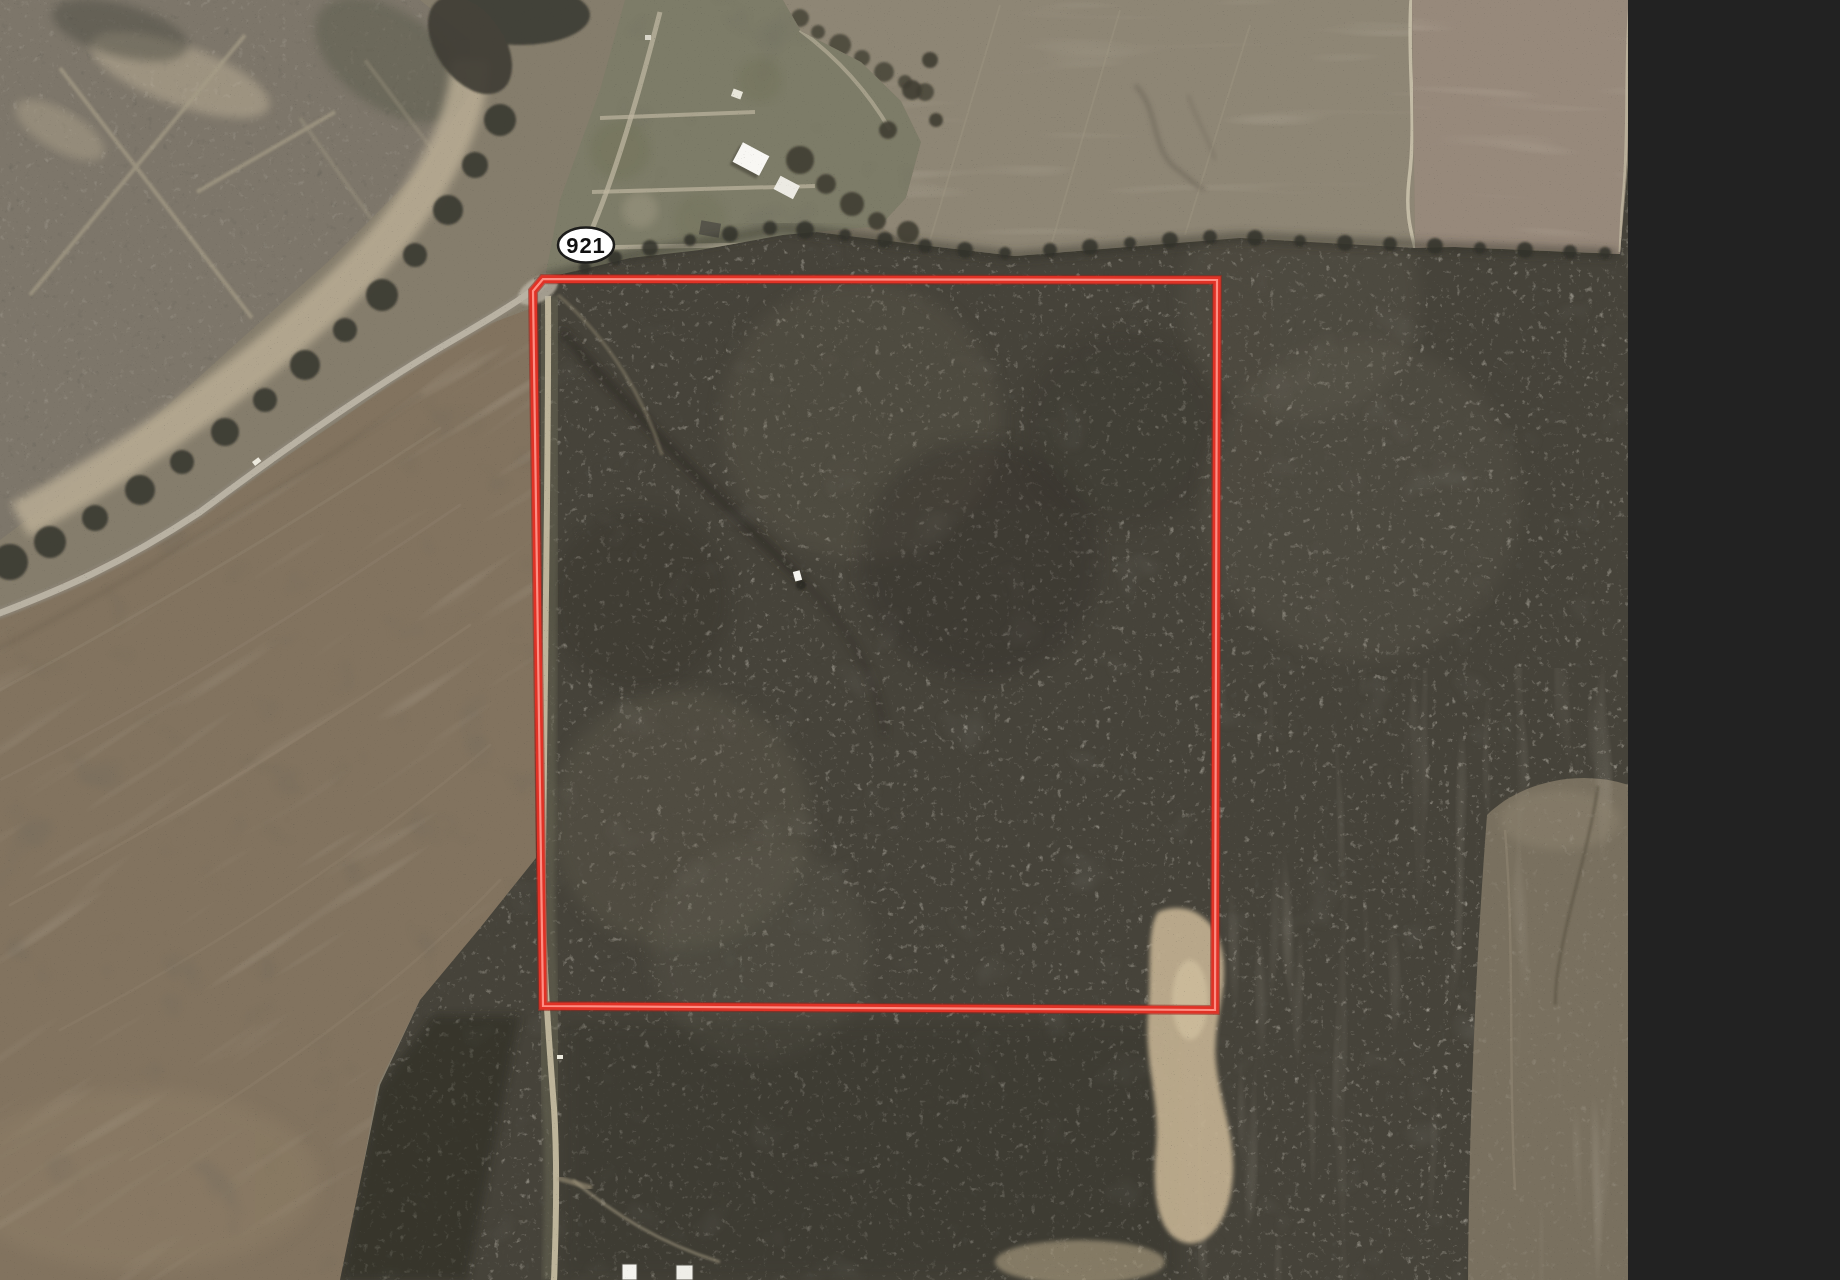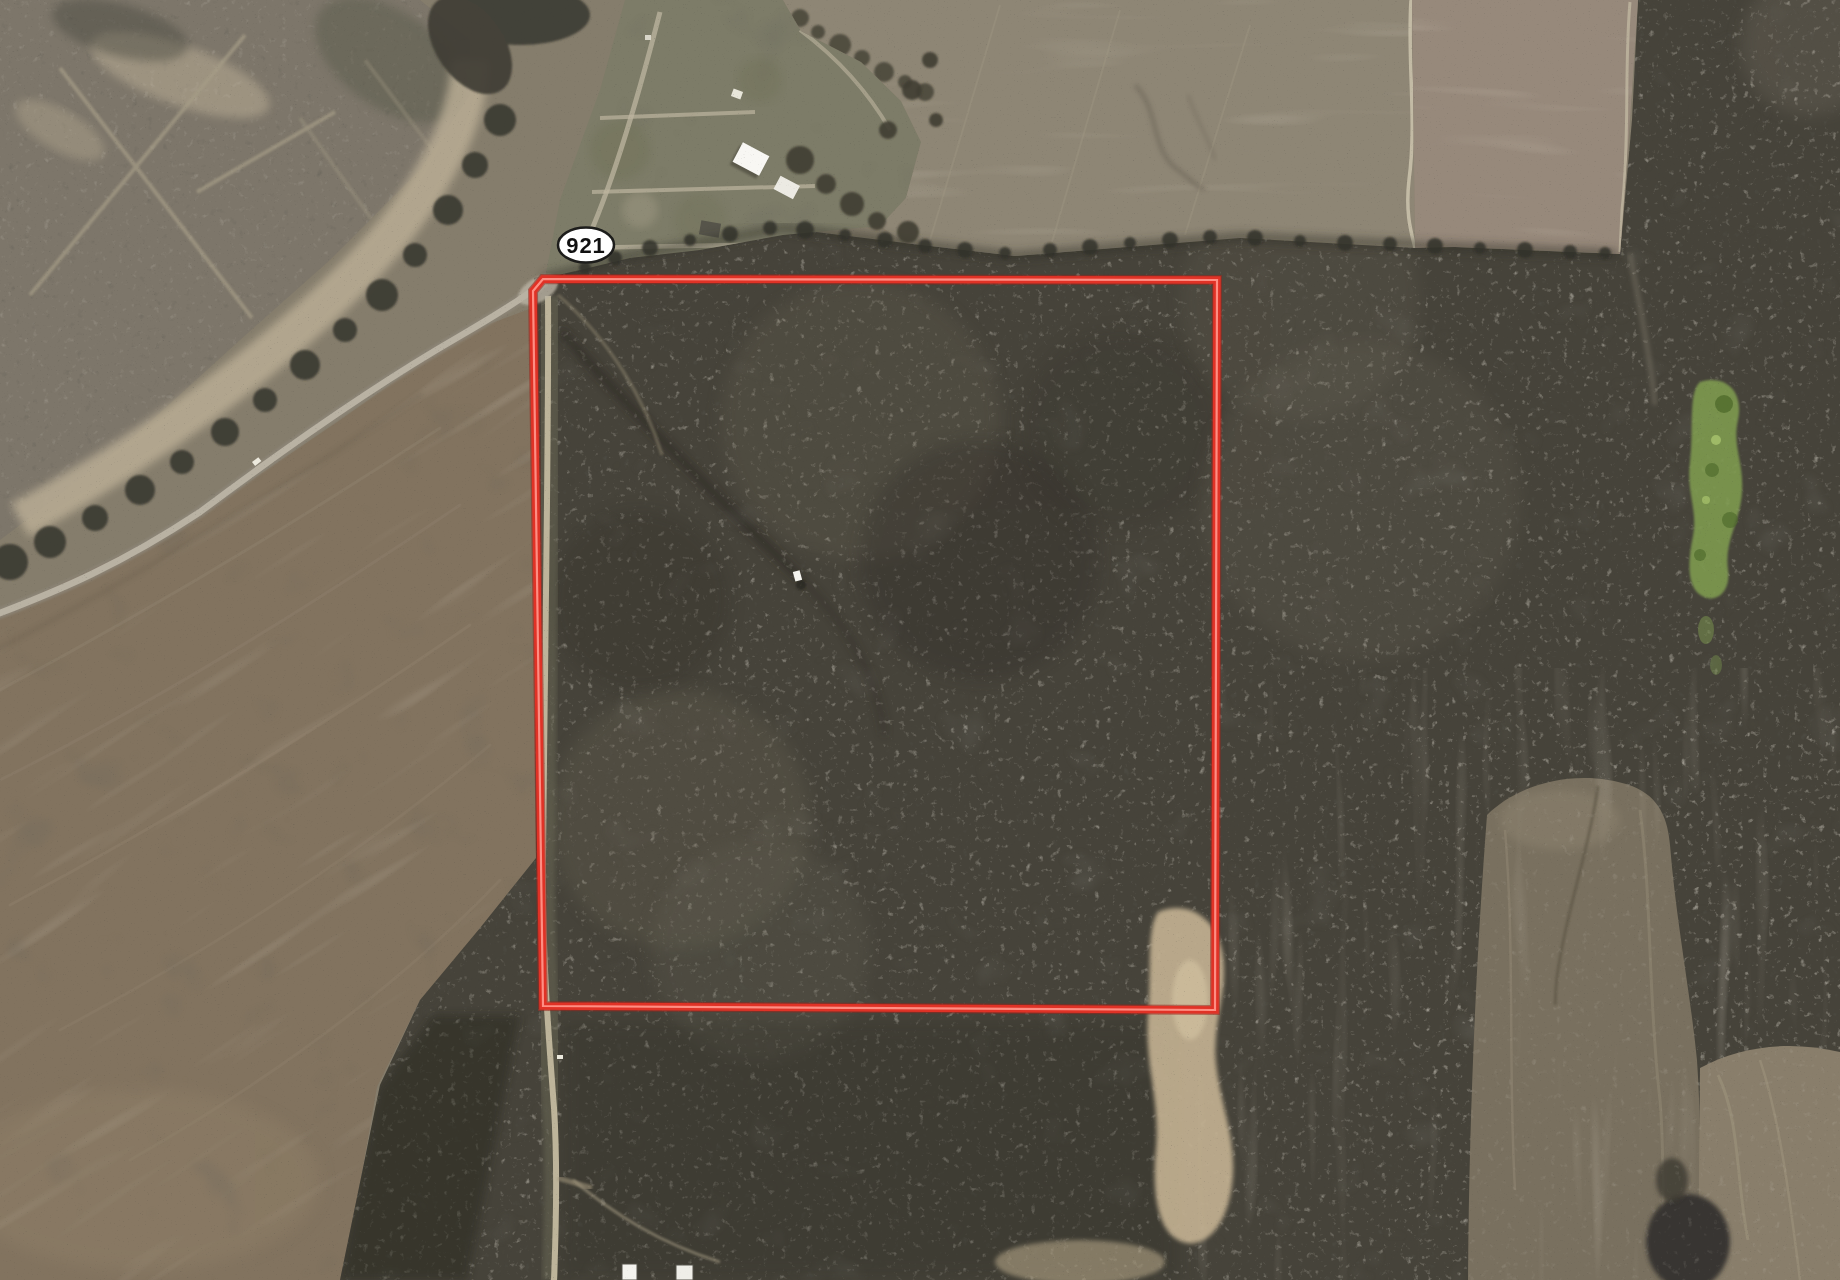--- a/index.html
+++ b/index.html
@@ -1,16 +1,16 @@
 <!DOCTYPE html>
 <html><head>
 <meta charset="utf-8">
 <style>
   html,body{margin:0;padding:0;background:#222;}
-  .stage{position:relative;width:1840px;height:1280px;overflow:hidden;font-family:"Liberation Sans",sans-serif;}
+  .stage{position:relative;width:1628px;height:1280px;overflow:hidden;font-family:"Liberation Sans",sans-serif;}
   svg{display:block;}
   .shield-text{font-family:"Liberation Sans",sans-serif;font-weight:bold;font-size:22px;letter-spacing:1px;}
 </style>
 </head>
 <body>
 
 <div class="stage">
 <svg width="1840" height="1280" viewBox="0 0 1840 1280" xmlns="http://www.w3.org/2000/svg">
   <defs>
     <filter id="speckL" x="-5%" y="-5%" width="110%" height="110%">

